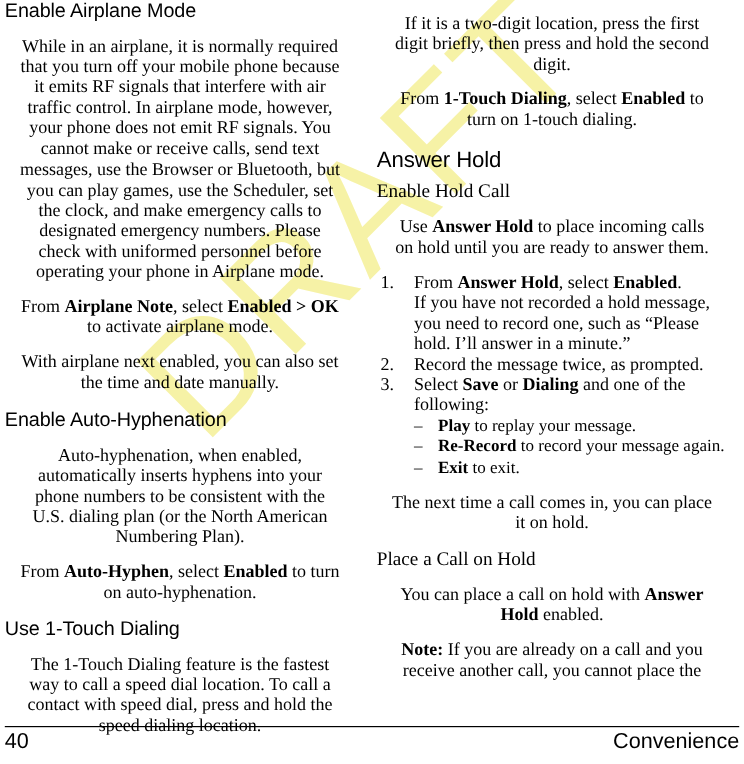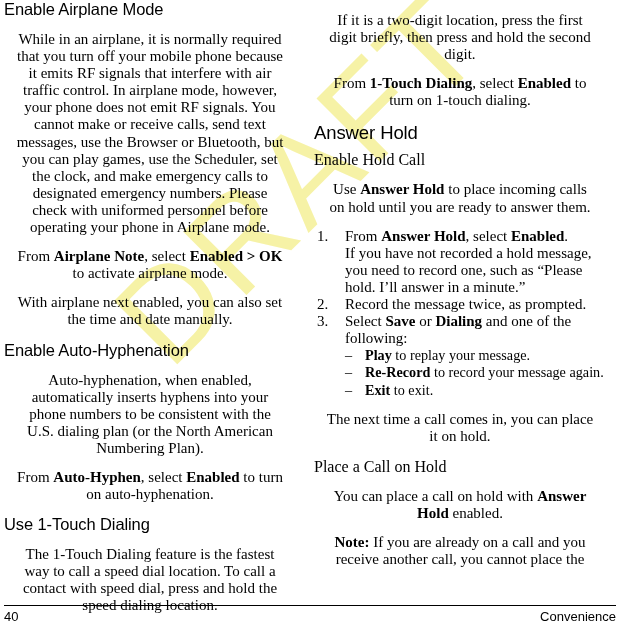--- a/index.html
+++ b/index.html
@@ -161,21 +161,21 @@
     width: 612px;
     height: 1px;
     background: #000000;
     margin: 0 0 3px 0;
   }
   #footer .frow {
     display: flex;
     justify-content: space-between;
     align-items: baseline;
     font-family: "Liberation Sans", "DejaVu Sans", sans-serif;
-    font-size: 13px;
+    font-size: 18px;
     line-height: 16px;
   }
 </style>
 </head>
 <body>
 
 <div id="page">
 
   <div id="watermark">
     <div class="wm-text" style="color: rgb(246, 242, 166);">DRAFT</div>

